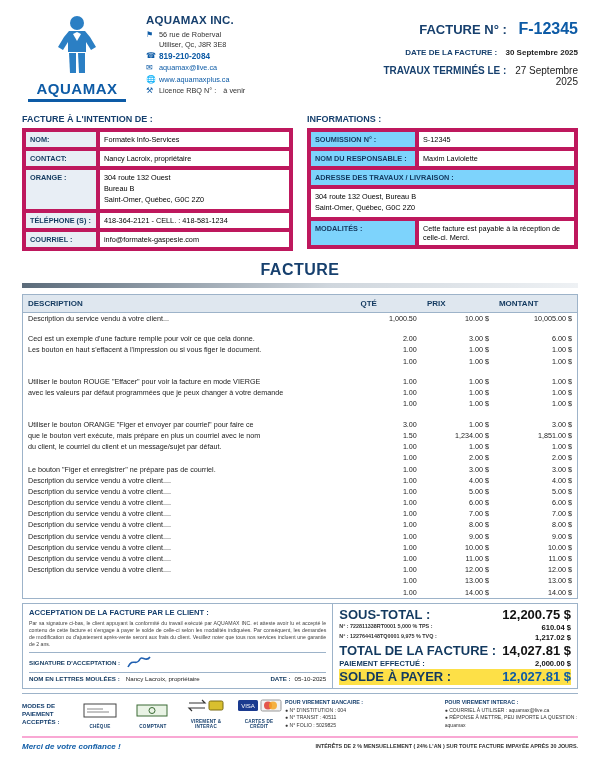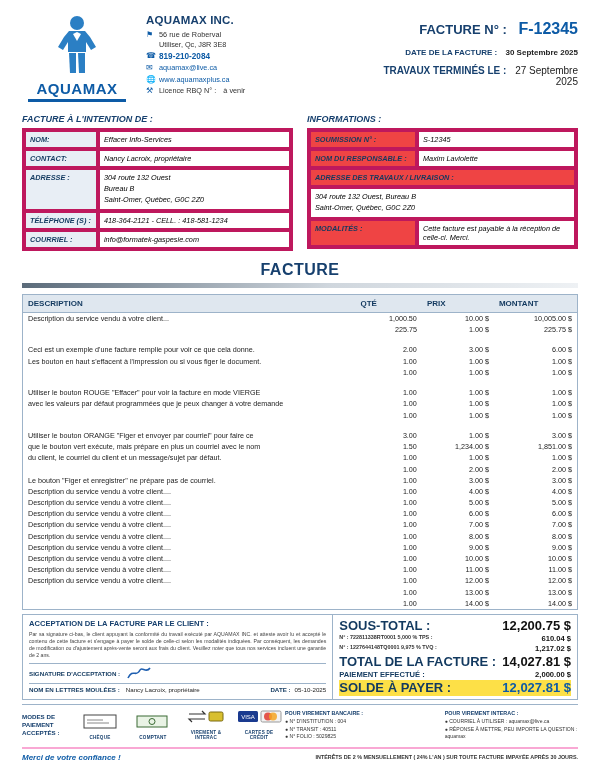--- a/index.html
+++ b/index.html
@@ -26,27 +26,27 @@
 
   .invno{flex:1;text-align:right;padding-top:6px;}
   .invno .l1{font-size:13px;font-weight:bold;color:#17406e;}
   .invno .num{font-size:16px;font-weight:bold;color:#0d5ba6;margin-left:8px;}
   .invno .l2{font-size:8px;font-weight:bold;color:#17406e;margin-top:10px;}
   .invno .l2 span.val{font-weight:bold;color:#222;margin-left:6px;}
   .invno .l3{font-size:10px;font-weight:bold;color:#17406e;margin-top:8px;}
   .invno .l3 span.val{font-weight:normal;color:#222;margin-left:6px;}
 
   
-  .cols{display:flex;padding:8px 22px 0 22px;box-sizing:border-box;gap:14px;font-style:italic;}
+  .cols{display:flex;padding:8px 22px 0 22px;box-sizing:border-box;gap:14px;}
   .col{flex:1;}
   .coltitle{font-size:9px;font-weight:bold;color:#17406e;margin:2px 0 4px 0;}
   table.info{width:100%;border-collapse:collapse;font-size:7.3px;}
   table.info td{border:4px solid #be185d;padding:3px 4px;vertical-align:top;}
   table.info td.lab{background:#e8eef5;font-weight:bold;width:62px;color:#12395f;white-space:nowrap;}
-  table.info td.lab2{background:#ef4444;font-weight:bold;width:96px;color:#12395f;white-space:nowrap;}
+  table.info td.lab2{background:#7dd3fc;font-weight:bold;width:96px;color:#12395f;white-space:nowrap;}
   .addr-line{line-height:1.5;}
 
   
   .facture-title{text-align:center;font-size:16px;font-weight:bold;color:#17406e;margin:10px 0 4px 0;letter-spacing:.5px;}
   .grad-bar{height:5px;margin:0 22px;background:linear-gradient(to right,#5b6b7a,#cfd6dd 55%,#eef1f4);}
 
   
   .items-wrap{margin:6px 22px 0 22px;border:1px solid #9db3c9;position:relative;}
   table.items{width:100%;border-collapse:collapse;font-size:7.2px;}
   table.items th{background:#dfe7ef;color:#12395f;font-size:8px;padding:4px 5px;border-bottom:1px solid #9db3c9;text-align:left;}
@@ -167,28 +167,28 @@
     </div>
   </div>
 
   <div class="cols">
     <div class="col">
       <div class="coltitle">FACTURE À L'INTENTION DE :</div>
       <table class="info">
         <tbody>
             <tr>
           <td class="lab">NOM:</td>
-          <td>Effacer Info-Services</td>
+          <td>Formatek Info-Services</td>
         </tr>
         <tr>
           <td class="lab">CONTACT:</td>
           <td>Nancy Lacroix, propriétaire</td>
         </tr>
         <tr>
-          <td class="lab">ADRESSE :</td>
+          <td class="lab">ORANGE :</td>
           <td>
             <div class="addr-line">304 route 132 Ouest</div>
             <div class="addr-line">Bureau B</div>
             <div class="addr-line">Saint-Omer, Québec, G0C 2Z0</div>
           </td>
         </tr>
         <tr>
           <td class="lab">TÉLÉPHONE (S) :</td>
           <td>418-364-2121 - CELL. : 418-581-1234</td>
         </tr>
@@ -242,26 +242,20 @@
           <th class="c-prix r">PRIX</th>
           <th class="c-mont r">MONTANT</th>
         </tr>
       </thead>
       <tbody>
         <tr>
             <td>Description du service vendu à votre client...</td>
             <td class="r">1,000.50</td>
             <td class="r">10.00 $</td>
             <td class="r">10,005.00 $</td>
-          </tr>
-        <tr>
-            <td></td>
-            <td class="r">225.75</td>
-            <td class="r">1.00 $</td>
-            <td class="r">225.75 $</td>
           </tr>
         <tr>
             <td style="height:7px"></td>
             <td></td>
             <td></td>
             <td></td>
           </tr>
         <tr>
             <td>Ceci est un exemple d'une facture remplie pour voir ce que cela donne.</td>
             <td class="r">2.00</td>

